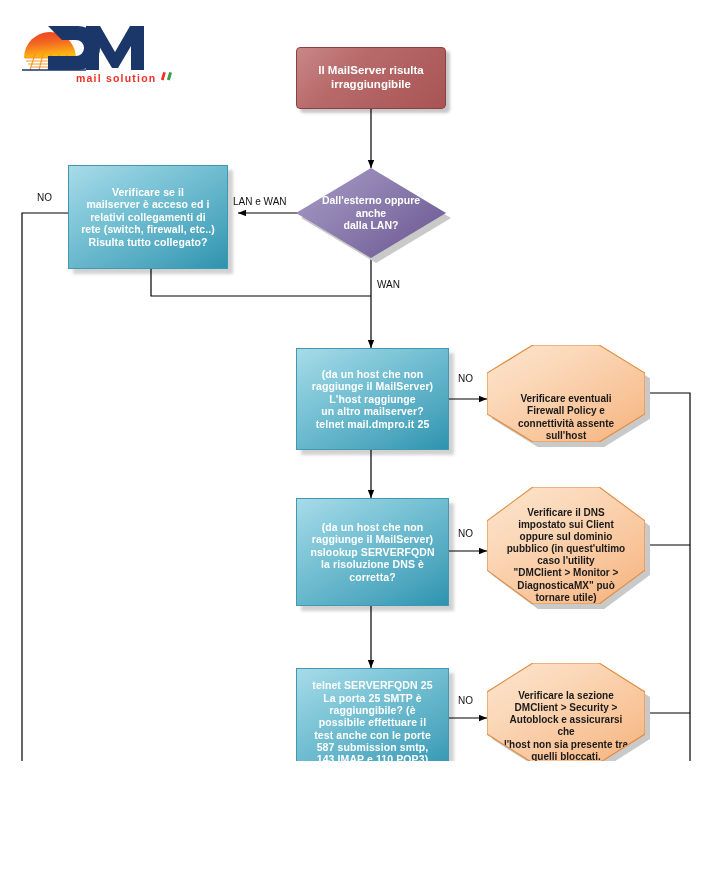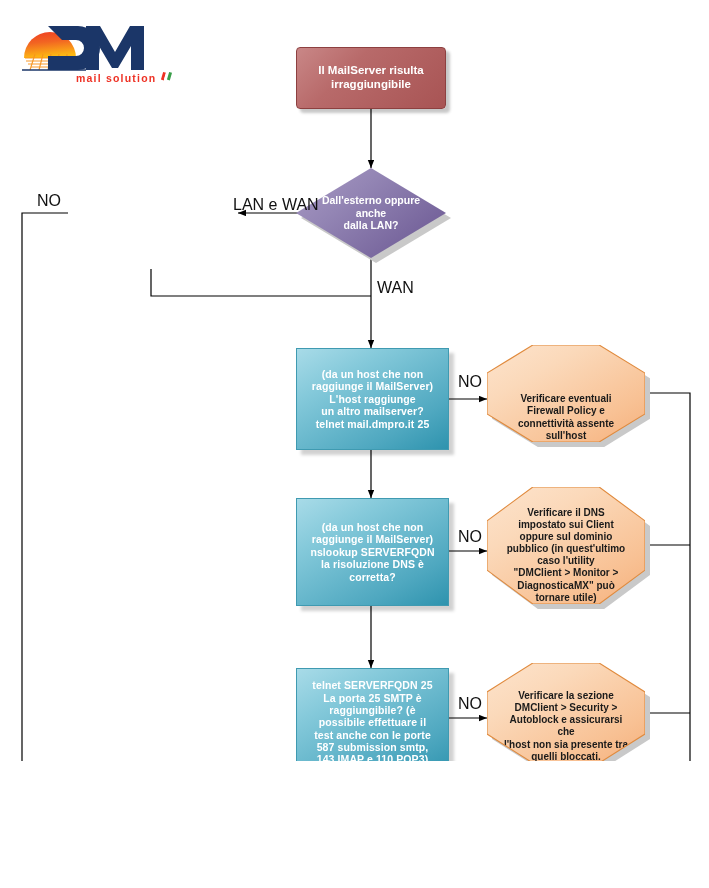--- a/index.html
+++ b/index.html
@@ -145,21 +145,21 @@
     font-weight: bold;
     text-align: center;
     line-height: 1.22;
     width: 80%;
     white-space: pre-line;
   }
 
   
   .edge-label {
     position: absolute;
-    font-size: 16px;
+    font-size: 10px;
     color: #111111;
     font-weight: normal;
     white-space: nowrap;
   }
 
   
   #connectors {
     position: absolute;
     left: 0;
     top: 0;
@@ -251,20 +251,27 @@
   </div>
 
   <div class="diamond-wrap" style="left:296px; top:168px; width:150px; height:90px;">
     <div class="diamond-shadow"></div>
     <div class="diamond">
       <span class="lbl">Dall'esterno oppure anche
 dalla LAN?</span>
     </div>
   </div>
 
+  <div class="node proc" style="left:68px; top:165px; width:160px; height:104px;">
+    <span class="lbl">Verificare se il
+mailserver è acceso ed i
+relativi collegamenti di
+rete (switch, firewall, etc..)
+Risulta tutto collegato?</span>
+  </div>
 
   <div class="node proc" style="left:296px; top:348px; width:153px; height:102px;">
     <span class="lbl">(da un host che non
 raggiunge il MailServer)
 L'host raggiunge
 un altro mailserver?
 telnet mail.dmpro.it 25</span>
   </div>
 
   <div class="oct-wrap" style="left:487px; top:345px; width:158px; height:97px;">

